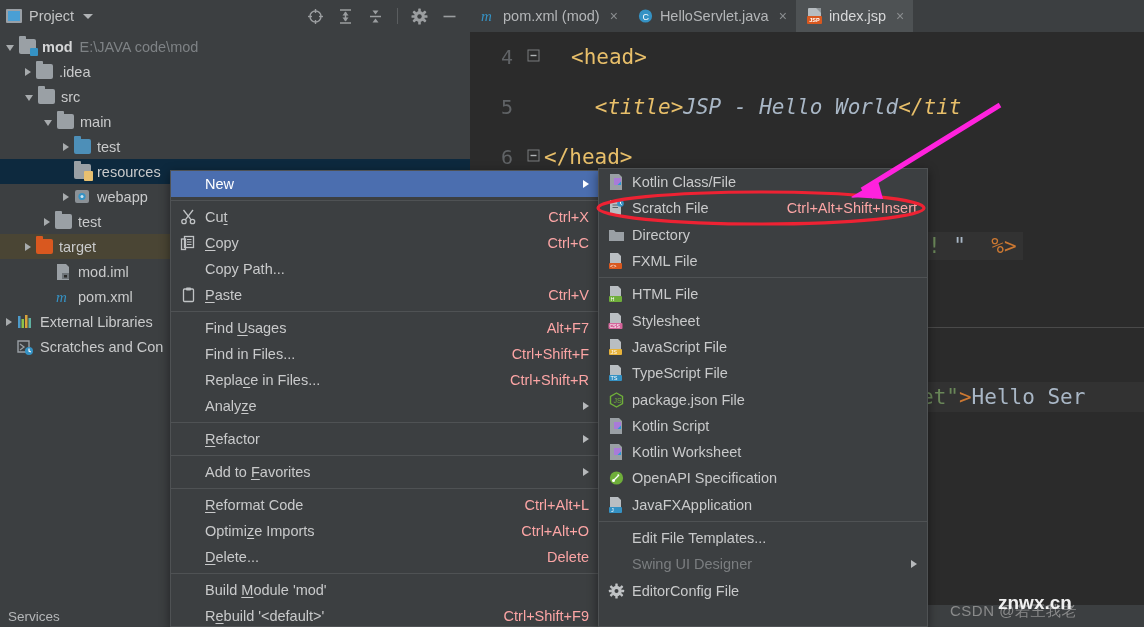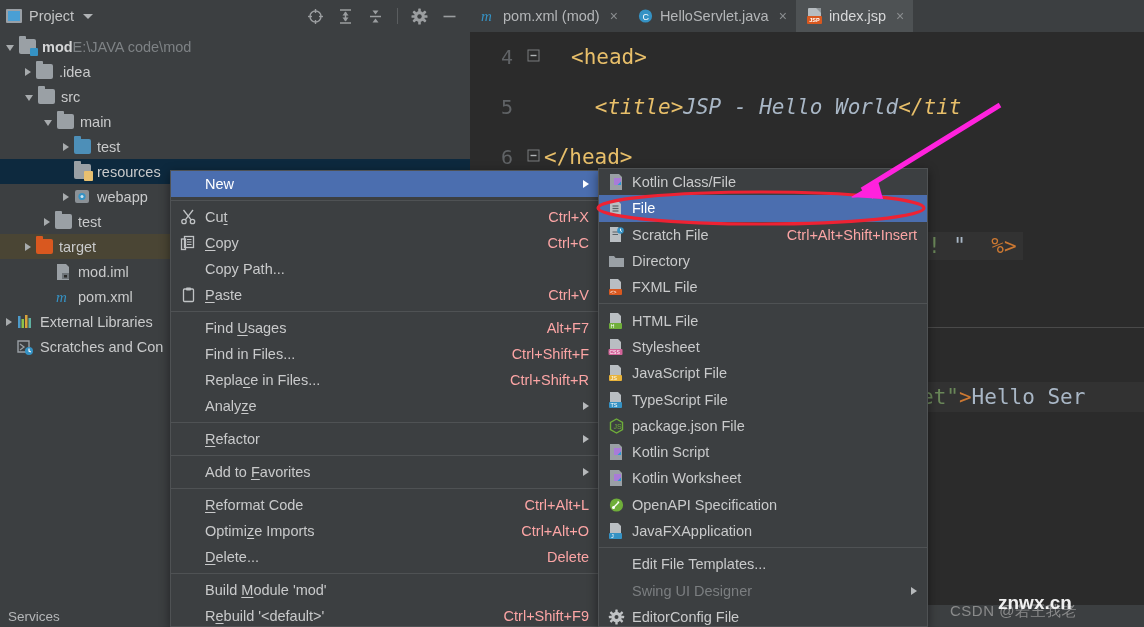--- a/index.html
+++ b/index.html
@@ -58,21 +58,21 @@
   .folder::before {
     content:''; position:absolute; left:0; top:-3px; width:7px; height:4px;
     background:#9aa0a5; border-radius:1px 1px 0 0;
   }
   .folder.blue { background:#4d8fb8; } .folder.blue::before{ background:#4d8fb8; }
   .folder.orange { background:#d9581f; } .folder.orange::before{ background:#d9581f; }
   .badge {
     position:absolute; right:-2px; bottom:-2px; width:8px; height:8px; border-radius:1px;
   }
   .lbl-bold { font-weight: bold; color:#d4d5d6; }
-  .lbl-dim { color:#7e8285; }
+  .lbl-dim { color:#7e8285; margin-left:7px; }
 
   .row.sel-blue { background:#0d293e; }
   .row.sel-blue::after{ content:''; position:absolute; inset:0; }
   .row.sel-olive { background:#4a4534; }
 
   
   #editor-area {
     position:absolute; left:470px; top:0; width:674px; height:605px;
     background:#2b2b2b;
   }
@@ -496,29 +496,20 @@
   <div id="sub-menu">
       <div class="mi">
         <span class="mico"><svg width="17" height="16">
             <path d="M2 0h9l3 3v13H2z" fill="#9aa0a5"></path>
             <path d="M6 4h7v7H6z" fill="#a97bd8"></path>
             <path d="M13 4l-7 7 7-7z" fill="#f0a63a"></path>
             <path d="M9.5 11h3.5V7.5z" fill="#2a9ad6"></path>
           </svg></span>
         <span>Kotlin Class/File</span>
       </div>
-      <div class="mi hl">
-        <span class="mico"><svg width="17" height="16">
-            <path d="M2 1h8l3 3v11H2z" fill="#b9bec2"></path>
-            <line x1="4.5" y1="6" x2="10.5" y2="6" stroke="#5a6166" stroke-width="1.2"></line>
-            <line x1="4.5" y1="8.5" x2="10.5" y2="8.5" stroke="#5a6166" stroke-width="1.2"></line>
-            <line x1="4.5" y1="11" x2="10.5" y2="11" stroke="#5a6166" stroke-width="1.2"></line>
-          </svg></span>
-        <span>File</span>
-      </div>
       <div class="mi">
         <span class="mico"><svg width="17" height="16">
             <path d="M2 0h8l3 3v12H2z" fill="#b9bec2"></path>
             <line x1="4.5" y1="5" x2="10" y2="5" stroke="#5a6166"></line>
             <line x1="4.5" y1="7.5" x2="10" y2="7.5" stroke="#5a6166"></line>
             <circle cx="12.5" cy="3.5" r="3.3" fill="#3592c4"></circle>
             <path d="M12.5 1.7v2l1.3.8" stroke="#fff" stroke-width="1" fill="none"></path>
           </svg></span>
         <span>Scratch File</span>
         <span class="acc">Ctrl+Alt+Shift+Insert</span>

